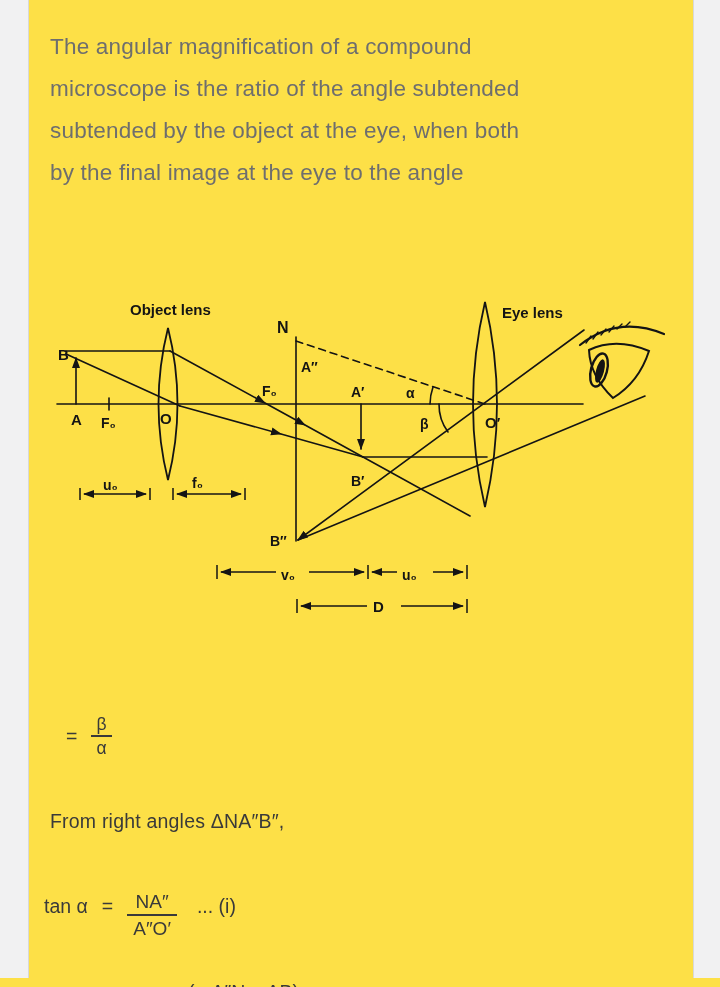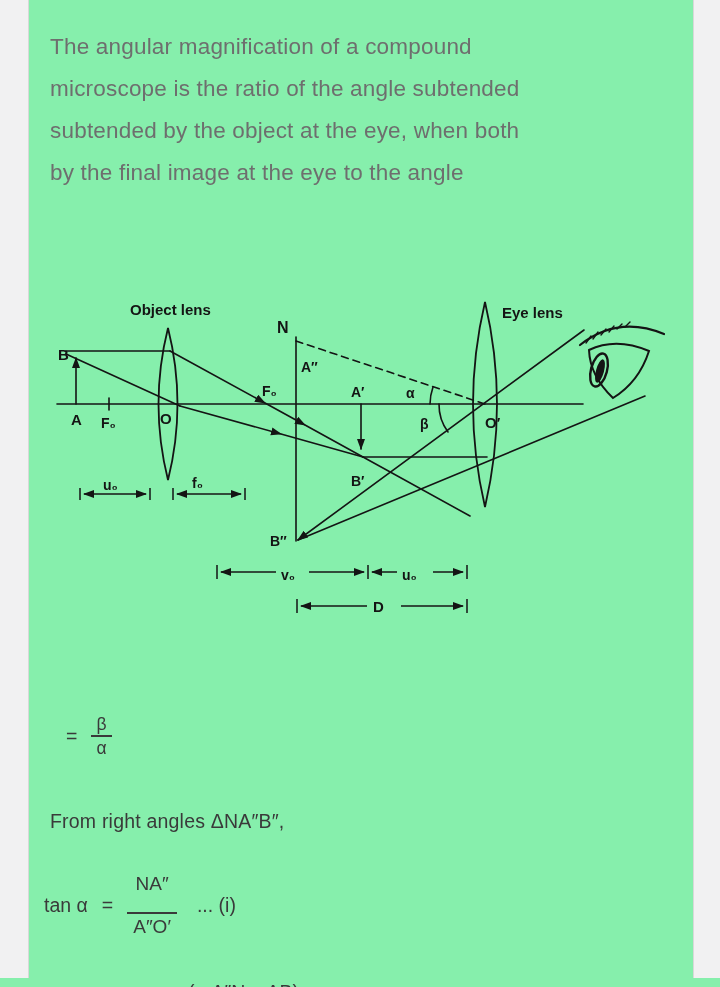--- a/index.html
+++ b/index.html
@@ -1,38 +1,38 @@
 <!DOCTYPE html>
 <html><head>
 <meta charset="utf-8">
 <style>
   html,body{margin:0;padding:0;background:#ffffff;}
-  .screen{position:relative;width:720px;height:987px;background:#86efac;overflow:hidden;
+  .screen{position:relative;width:720px;height:987px;background:#fde047;overflow:hidden;
           font-family:"Liberation Sans",sans-serif;}
   .gutter{position:absolute;top:0;height:978px;background:#f1f1f2;}
   .gutter-left{left:0;width:28px;border-right:1px solid #d8d8d8;}
   .gutter-right{right:0;width:26px;border-left:1px solid #d8d8d8;}
   .para{position:absolute;left:50px;top:26px;width:625px;color:#6e6e6e;
         font-size:22.5px;line-height:42px;letter-spacing:.2px;}
   .para .pline{height:42px;white-space:nowrap;}
   .eq{position:absolute;color:#3a3a3a;}
   .eq-row{display:flex;align-items:center;}
   .frac{display:inline-flex;flex-direction:column;align-items:center;text-align:center;}
   .frac .den{border-top:2px solid #3a3a3a;}
   .eq1{left:50px;top:714px;font-size:19.5px;}
   .eq1 .frac{font-size:17.5px;line-height:20px;margin-left:14px;}
   .eq1 .frac .num{padding:0 5px 1px;}
   .eq1 .frac .den{padding:1px 5px 0;}
   .eq1 .sign{margin-left:16px;}
   .eq2{left:50px;top:810px;font-size:19.5px;letter-spacing:.2px;}
   .eq3{left:44px;top:872px;font-size:19.5px;}
   .eq3 .sign{margin-left:14px;}
   .eq3 .frac{font-size:19px;line-height:23px;margin-left:14px;}
-  .eq3 .frac .num{padding:0 6px 1px;}
-  .eq3 .frac .den{padding:1px 6px 0;margin-top:16px;}
+  .eq3 .frac .num{padding:0 6px 1px;margin-top:18px;}
+  .eq3 .frac .den{padding:1px 6px 0;}
   .eq3 .ref{margin-left:20px;}
   .eq4{left:188px;top:941px;font-size:19.5px;margin-top:40px;}
   svg text{font-family:"Liberation Sans",sans-serif;font-weight:700;fill:#141414;}
 </style>
 </head>
 <body>
 
 <div class="screen">
 
   <div class="gutter gutter-left"></div>

